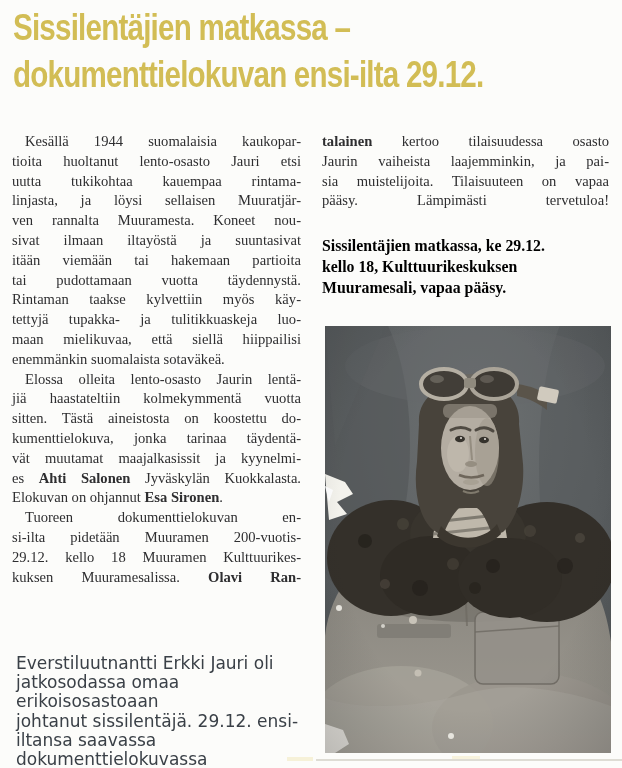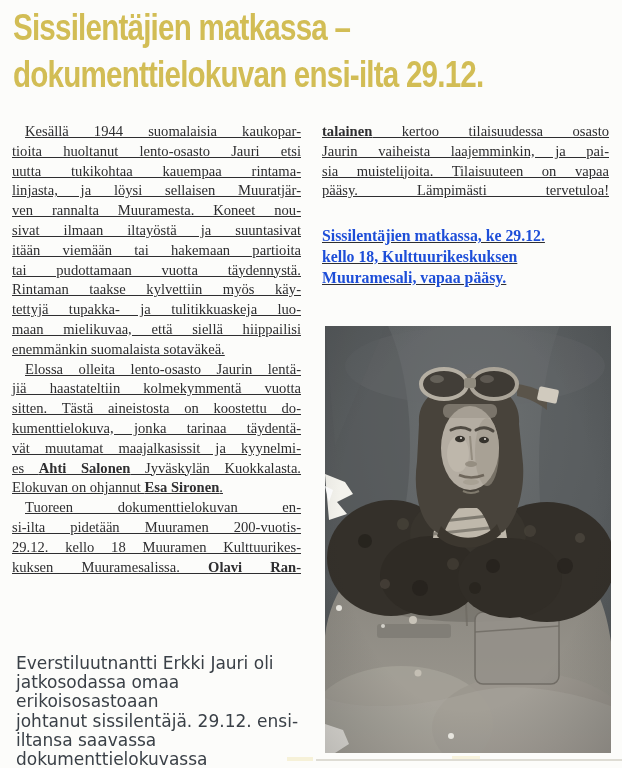--- a/index.html
+++ b/index.html
@@ -24,45 +24,44 @@
     line-height: 47px;
     letter-spacing: -1px;
     color: #d2bd55;
     transform: scaleX(0.8);
     transform-origin: 0 0;
   }
   .headline .tline { text-align: left; }
   
   .col {
     position: absolute;
-    top: 122px;
+    top: 132px;
     width: 289px;
     font-size: 14.6px;
     line-height: 19.8px;
     color: #2e2e30;
-    text-decoration: underline;
   }
   .col-left  { left: 12px; }
   .col-right { left: 322px; width: 287px; }
   .para .tline {
     text-align: justify;
     text-align-last: justify;
     white-space: nowrap;
   }
   .para .tline:last-child { text-align-last: left; }
   .para.cont .tline:last-child { text-align-last: justify; }
   .para.indent .tline:first-child { text-indent: 13px; }
   .para b { font-weight: bold; }
   
   .event {
     margin-top: 24px;
     font-weight: bold;
     font-size: 15.8px;
     line-height: 21px;
-    color: #1d4ed8;
+    color: #000000;
   }
   .event .tline { text-align: left; }
   
   .photo {
     position: absolute;
     left: 325px; top: 326px;
     width: 286px; height: 427px;
     margin: 0;
     background: #565a5c;
   }

